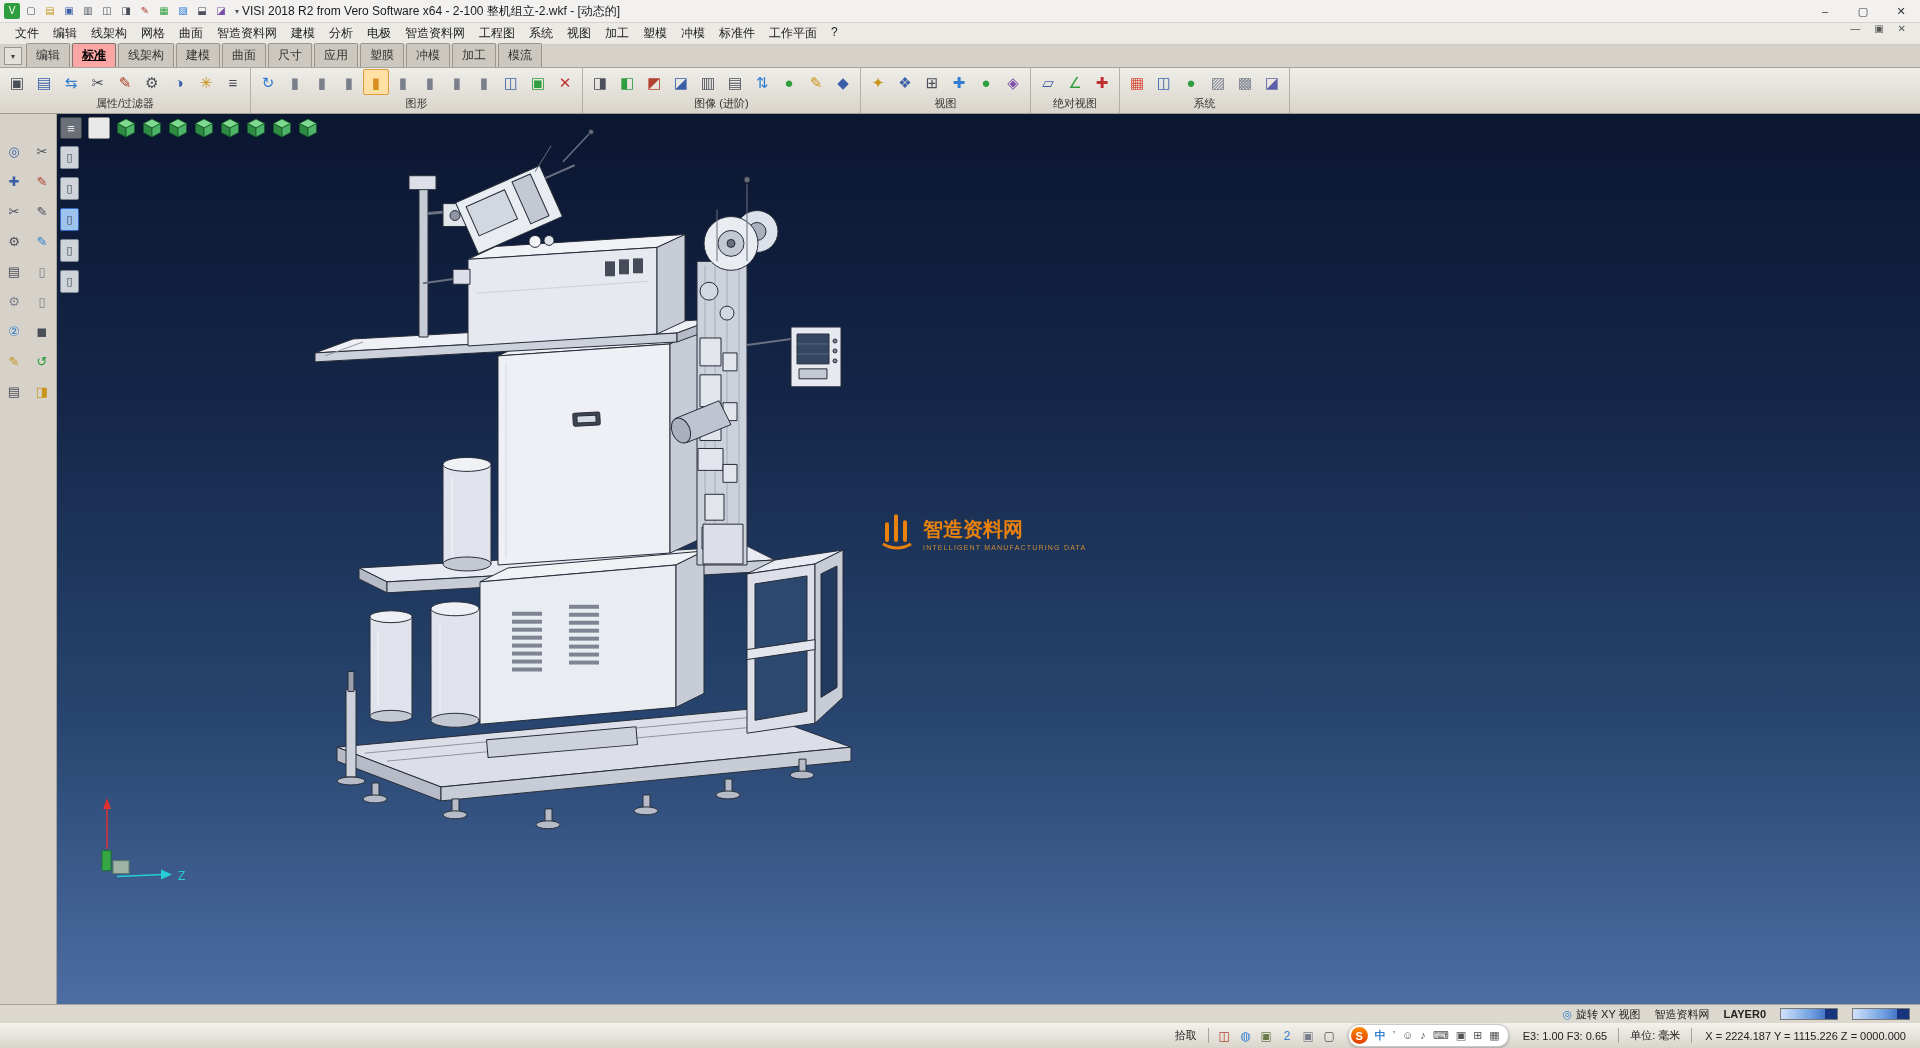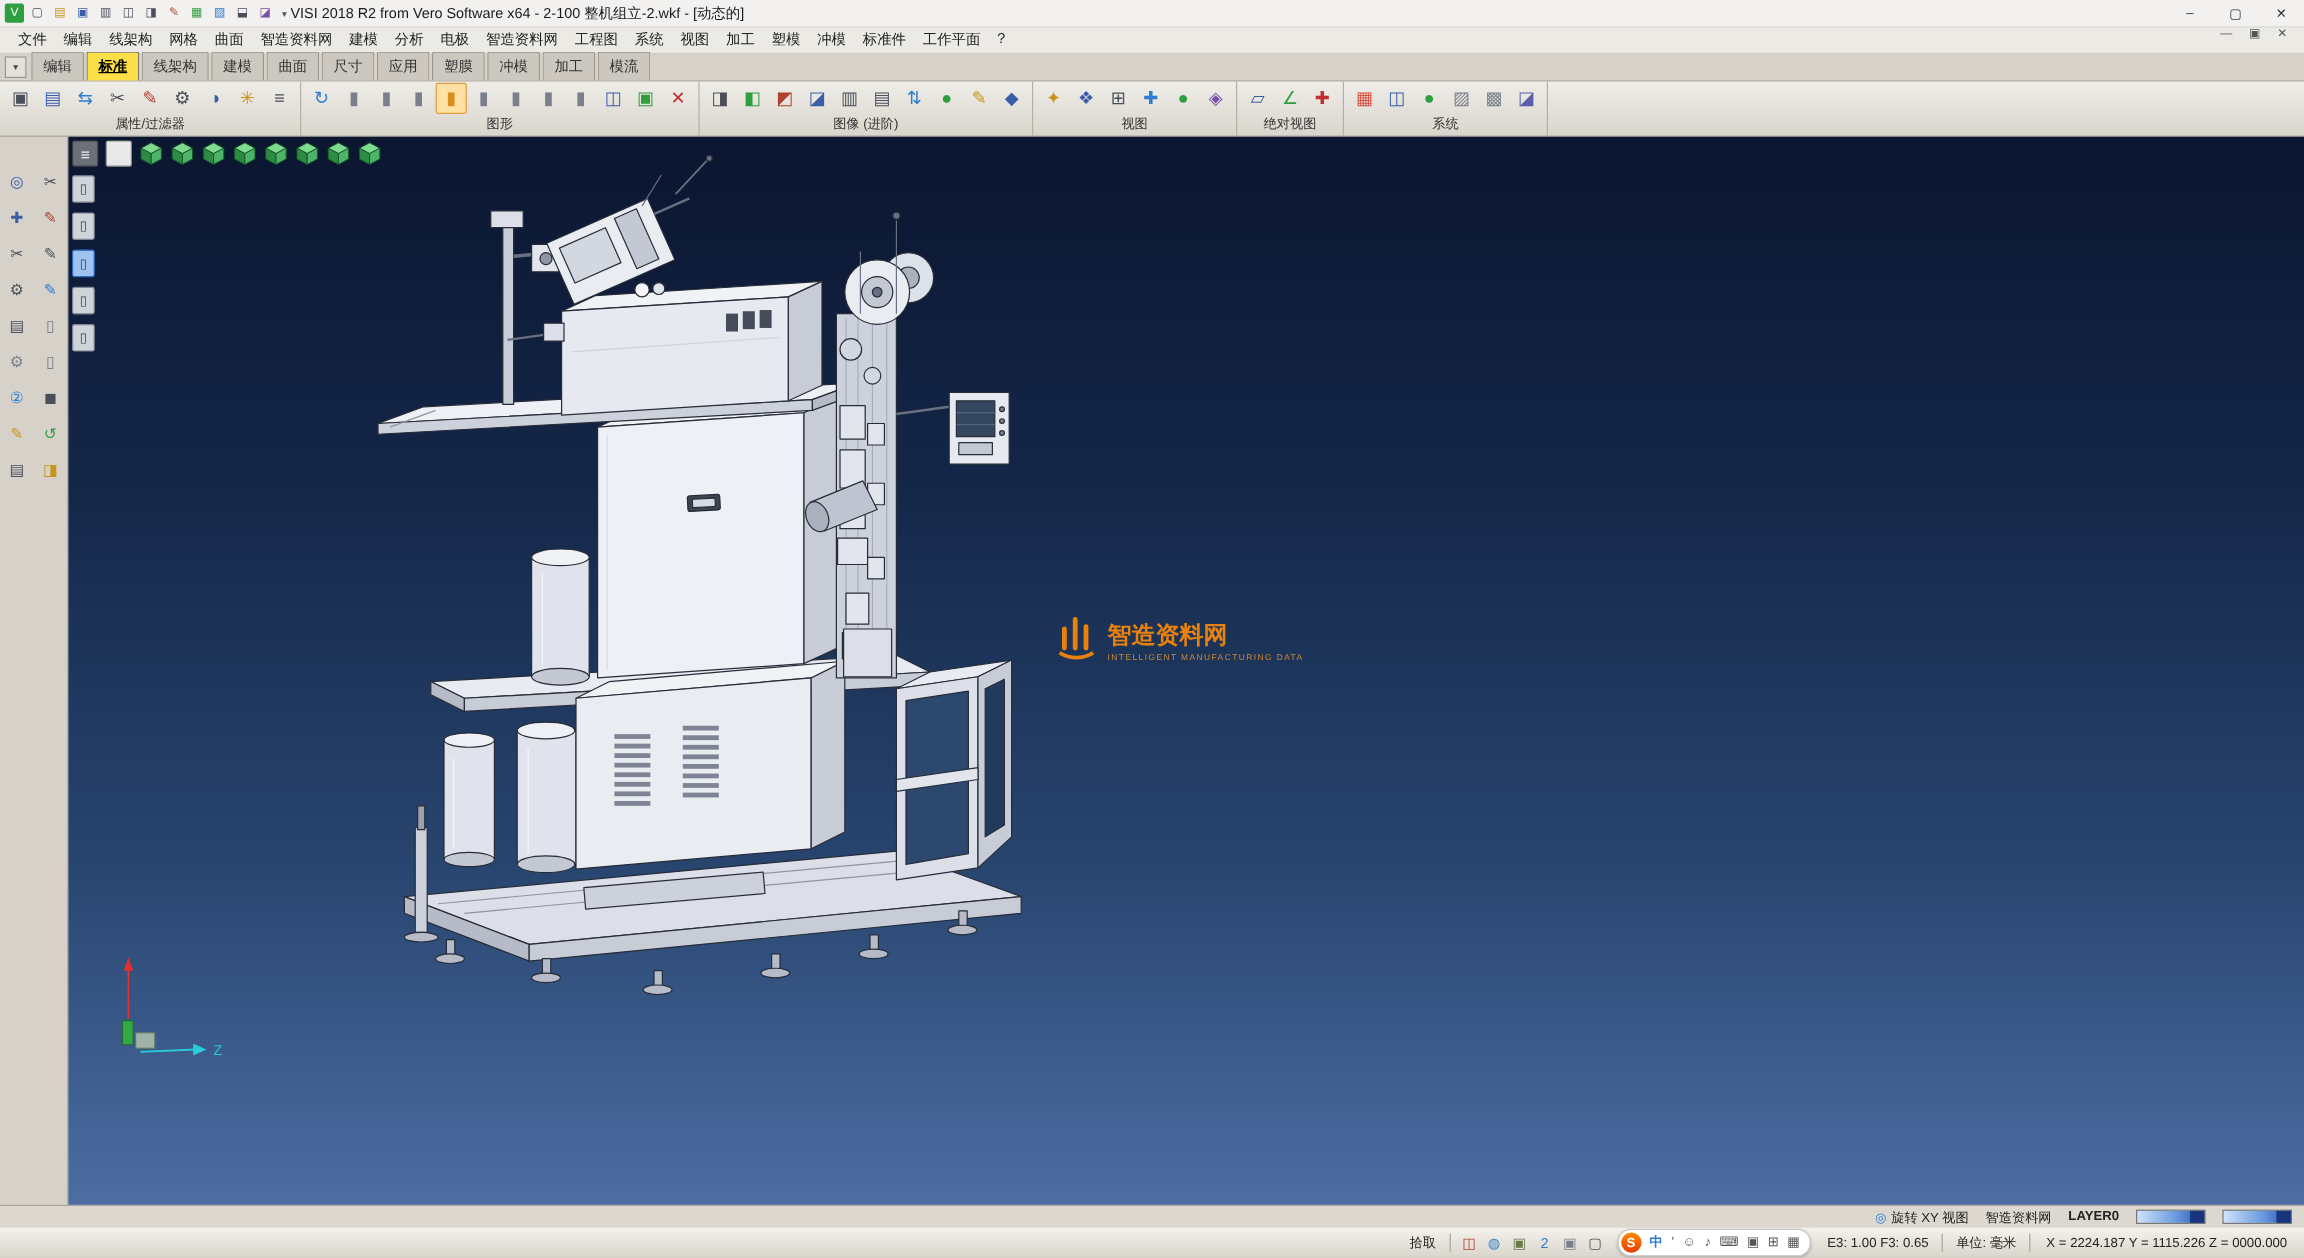--- a/index.html
+++ b/index.html
@@ -23,21 +23,21 @@
   
   .menubar{height:21px;background:#eceae5;display:flex;align-items:flex-start;padding-left:8px;border-bottom:1px solid #d0ccc4;}
   .menu-item{padding:2px 7px;cursor:default;}
   .mdi-controls{margin-left:auto;display:flex;gap:14px;padding-right:14px;color:#555;font-size:10px;}
   .mdi-btn{cursor:default;}
 
   
   .tabbar{height:22px;background:#d6d2ca;display:flex;align-items:flex-end;padding-left:4px;gap:2px;border-bottom:1px solid #a9a49a;}
   .tab-dropdown{width:16px;height:16px;margin-bottom:2px;margin-right:2px;display:grid;place-items:center;font-size:7px;color:#444;border:1px solid #9a968e;background:#e4e1da;}
   .tab{padding:3px 9px 3px;border:1px solid #9a968e;border-bottom:none;background:#ccc8bf;font-size:12px;border-radius:2px 2px 0 0;color:#333;}
-  .tab.active{background:#fde047;font-weight:bold;color:#000;border-color:#7a766e;text-decoration:underline;}
+  .tab.active{background:#fca5a5;font-weight:bold;color:#000;border-color:#7a766e;text-decoration:underline;}
 
   
   .toolbar{height:45px;background:linear-gradient(#efede8,#d9d5cc);display:flex;border-bottom:1px solid #a09b90;}
   .tool-group{display:flex;flex-direction:column;border-right:1px solid #b5b0a6;padding:0 4px;}
   .tg-icons{display:flex;gap:1px;align-items:center;height:30px;}
   .t-icon{width:24px;height:24px;display:grid;place-items:center;font-size:15px;line-height:1;border:1px solid transparent;border-radius:2px;}
   .t-icon.active{background:#ffe1a6;border-color:#e09a3e;}
   .tg-label{text-align:center;font-size:11px;color:#333;padding-bottom:2px;white-space:nowrap;}
 
   

